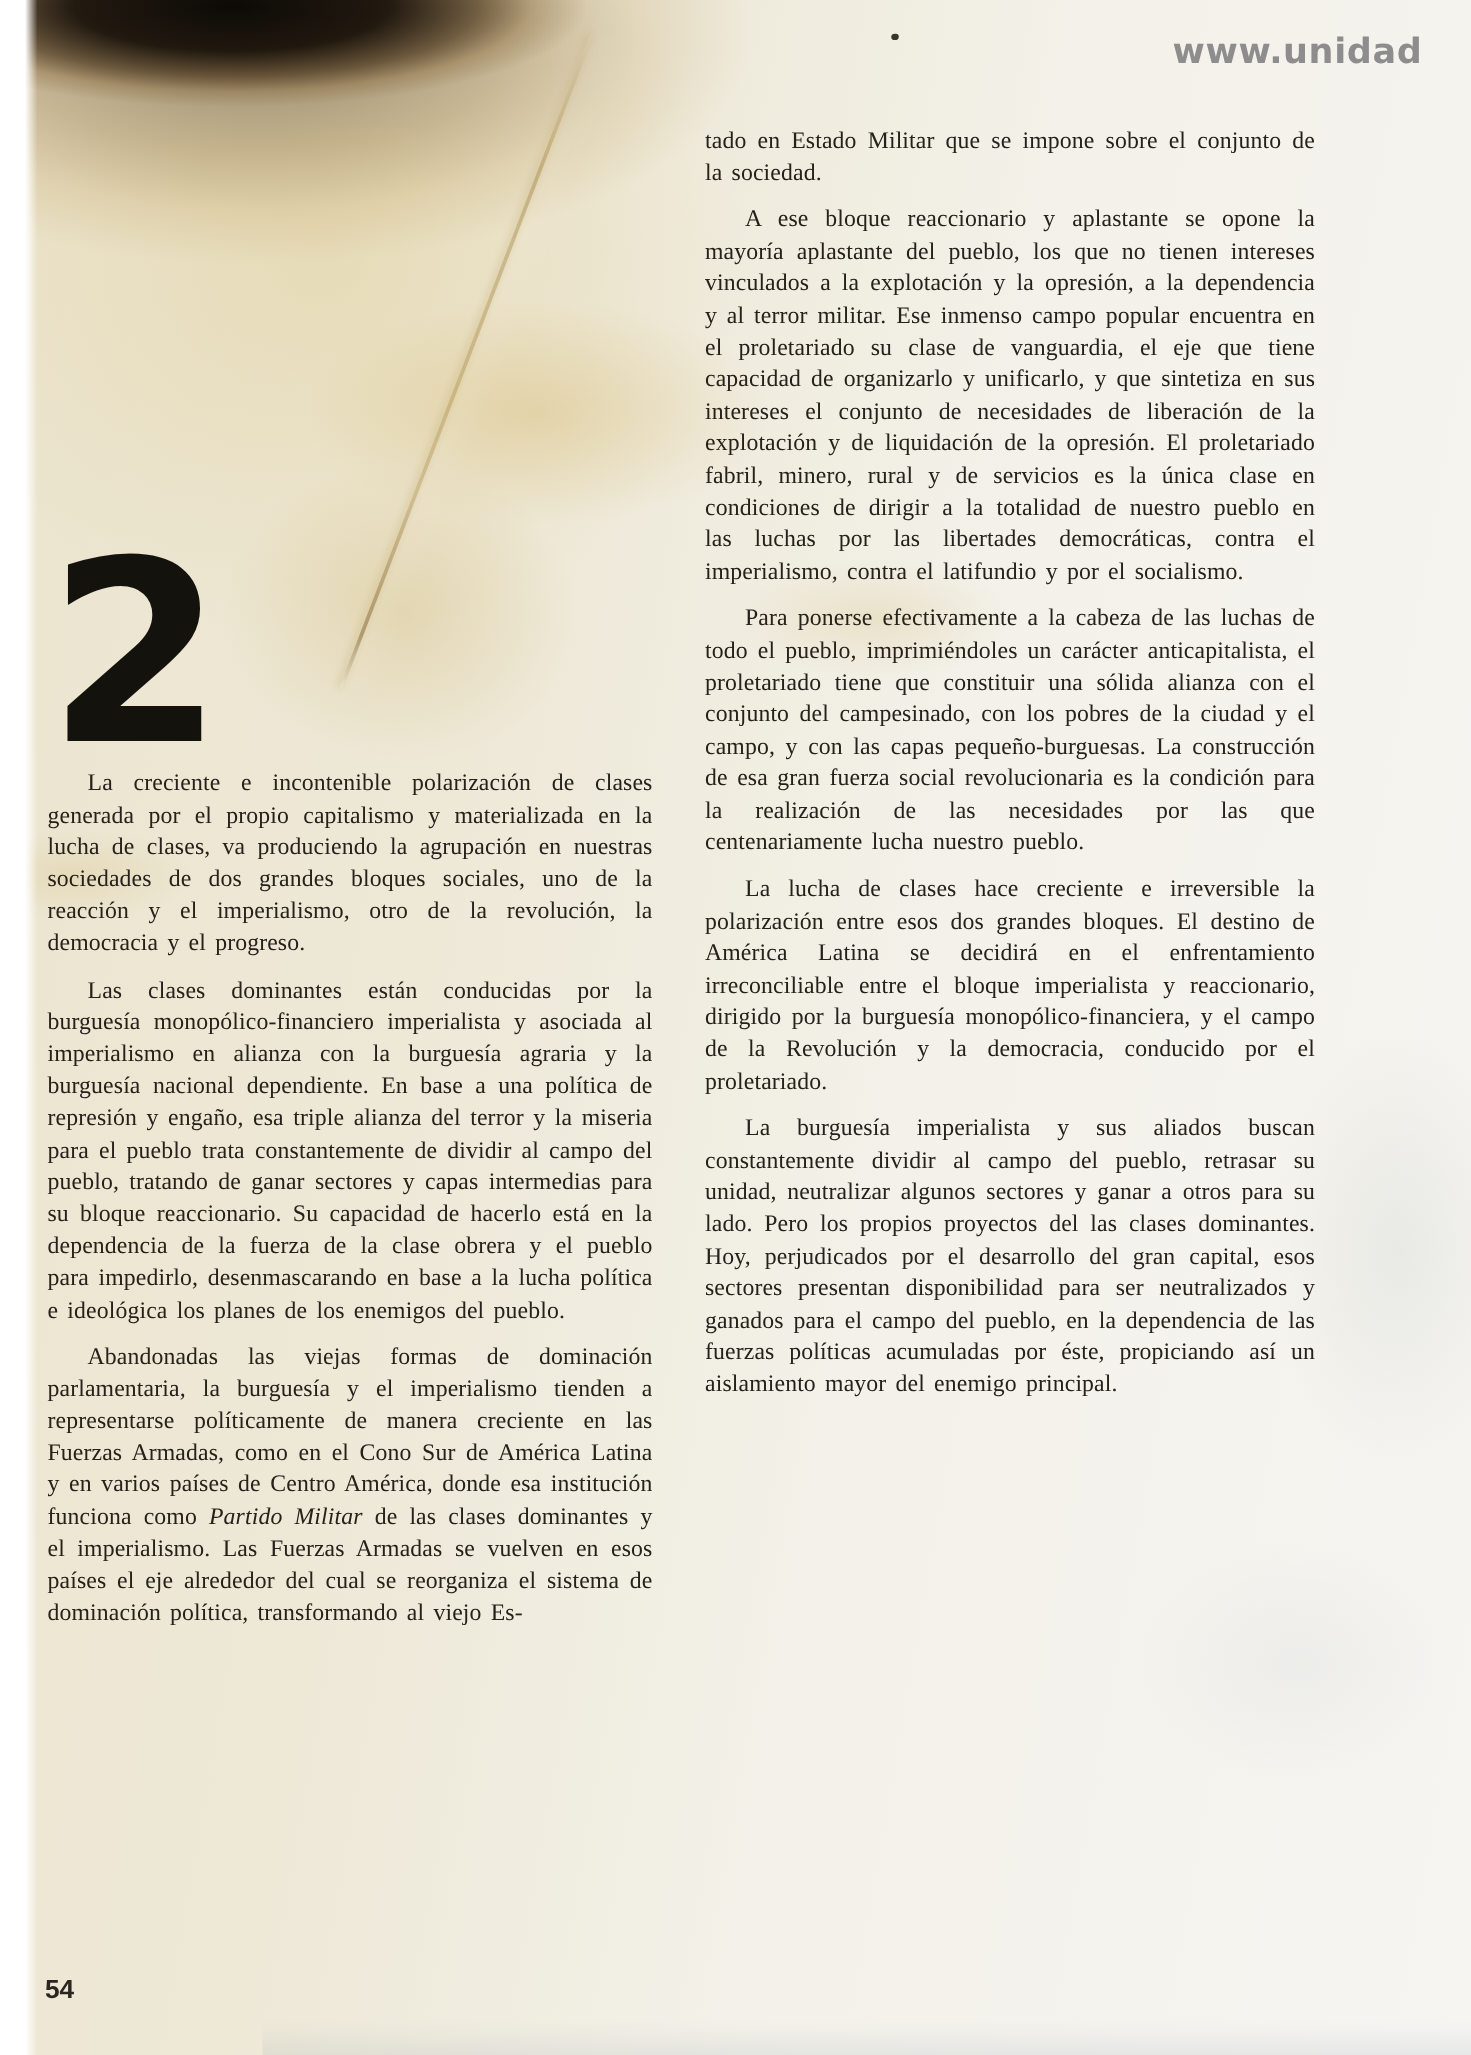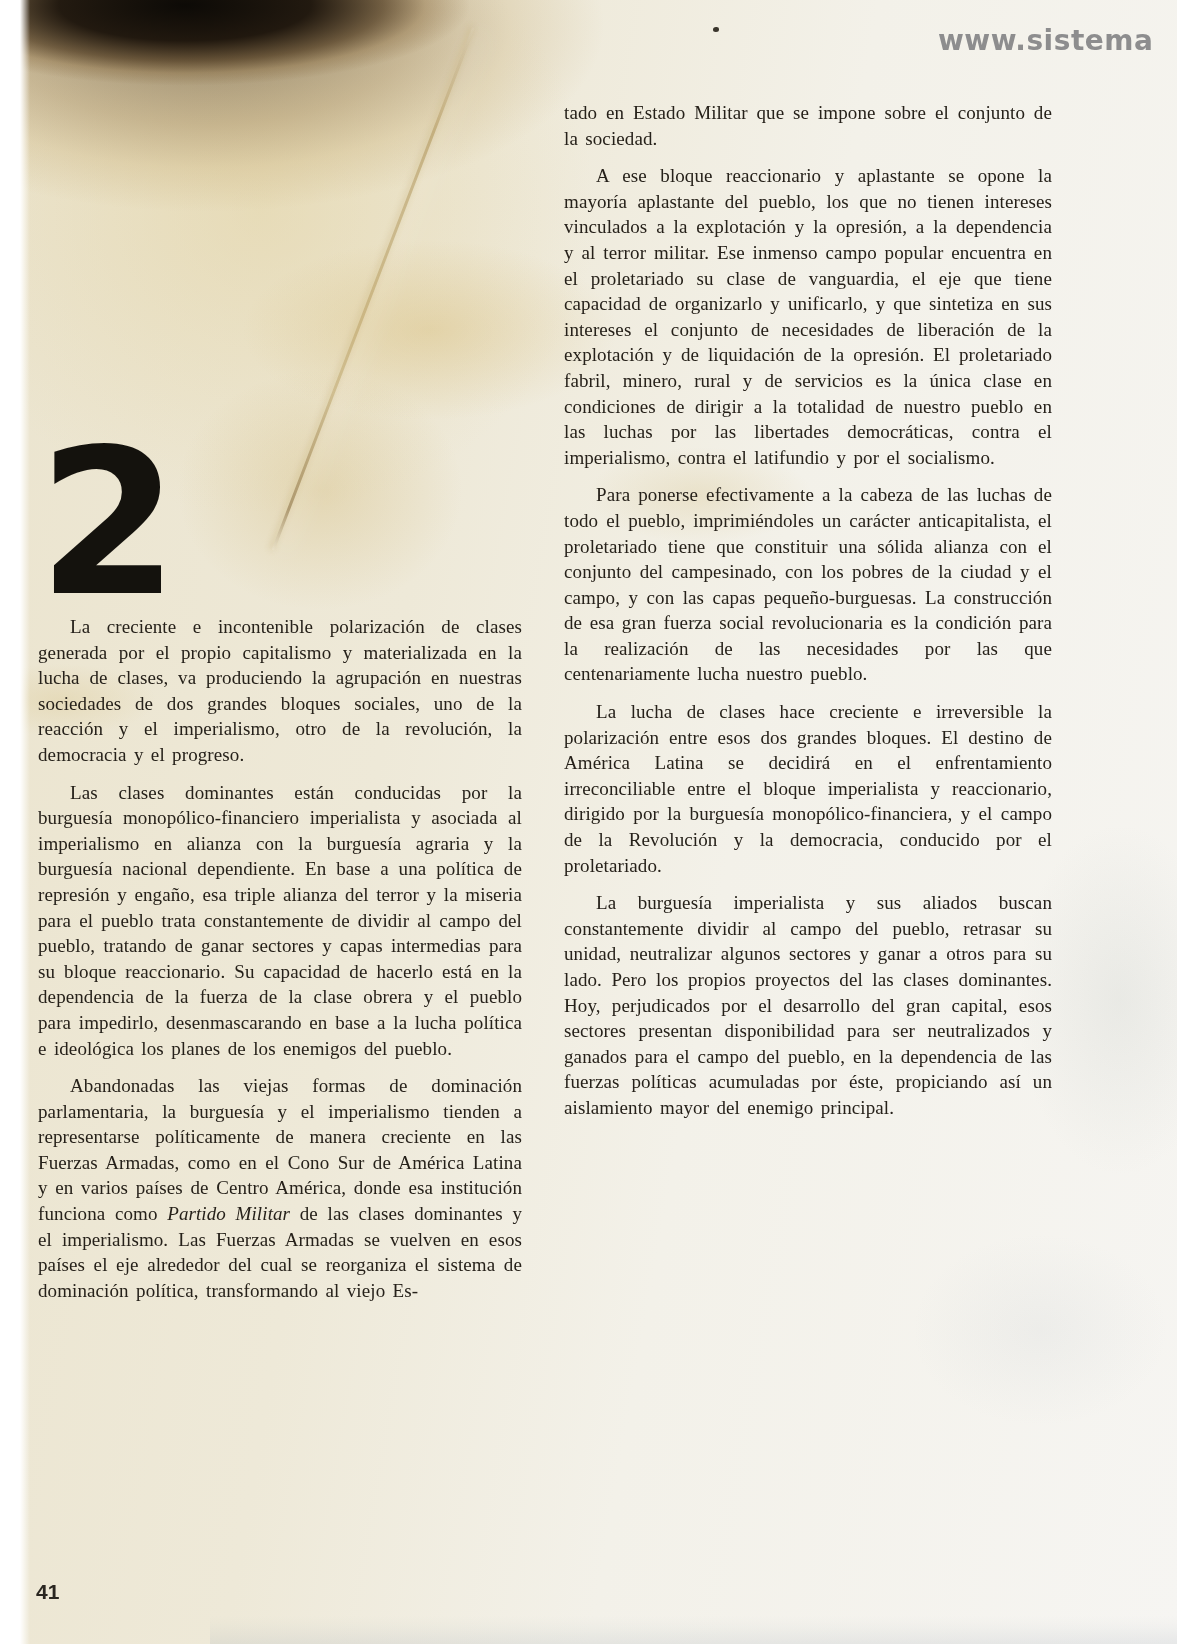--- a/index.html
+++ b/index.html
@@ -78,34 +78,34 @@
   }
 </style>
 </head>
 <body>
 
 <div class="page">
 
   <div class="torn-edge"></div>
   <div class="ink-speck"></div>
 
-  <div class="watermark">www.sistema</div>
+  <div class="watermark">www.unidad</div>
 
   <div class="col col-right">
     <p class="body-par no-indent">tado en Estado Militar que se impone sobre el conjunto de la sociedad.</p>
     <p class="body-par">A ese bloque reaccionario y aplastante se opone la mayoría aplastante del pueblo, los que no tienen intereses vinculados a la explotación y la opresión, a la dependencia y al terror militar. Ese inmenso campo popular encuentra en el proletariado su clase de vanguardia, el eje que tiene capacidad de organizarlo y unificarlo, y que sintetiza en sus intereses el conjunto de necesidades de liberación de la explotación y de liquidación de la opresión. El proletariado fabril, minero, rural y de servicios es la única clase en condiciones de dirigir a la totalidad de nuestro pueblo en las luchas por las libertades democráticas, contra el imperialismo, contra el latifundio y por el socialismo.</p>
     <p class="body-par">Para ponerse efectivamente a la cabeza de las luchas de todo el pueblo, imprimiéndoles un carácter anticapitalista, el proletariado tiene que constituir una sólida alianza con el conjunto del campesinado, con los pobres de la ciudad y el campo, y con las capas pequeño-burguesas. La construcción de esa gran fuerza social revolucionaria es la condición para la realización de las necesidades por las que centenariamente lucha nuestro pueblo.</p>
     <p class="body-par">La lucha de clases hace creciente e irreversible la polarización entre esos dos grandes bloques. El destino de América Latina se decidirá en el enfrentamiento irreconciliable entre el bloque imperialista y reaccionario, dirigido por la burguesía monopólico-financiera, y el campo de la Revolución y la democracia, conducido por el proletariado.</p>
     <p class="body-par">La burguesía imperialista y sus aliados buscan constantemente dividir al campo del pueblo, retrasar su unidad, neutralizar algunos sectores y ganar a otros para su lado. Pero los propios proyectos del las clases dominantes. Hoy, perjudicados por el desarrollo del gran capital, esos sectores presentan disponibilidad para ser neutralizados y ganados para el campo del pueblo, en la dependencia de las fuerzas políticas acumuladas por éste, propiciando así un aislamiento mayor del enemigo principal.</p>
   </div>
 
   <div class="col col-left">
     <div class="chapter-numeral">2</div>
     <p class="body-par">La creciente e incontenible polarización de clases generada por el propio capitalismo y materializada en la lucha de clases, va produciendo la agrupación en nuestras sociedades de dos grandes bloques sociales, uno de la reacción y el imperialismo, otro de la revolución, la democracia y el progreso.</p>
     <p class="body-par">Las clases dominantes están conducidas por la burguesía monopólico-financiero imperialista y asociada al imperialismo en alianza con la burguesía agraria y la burguesía nacional dependiente. En base a una política de represión y engaño, esa triple alianza del terror y la miseria para el pueblo trata constantemente de dividir al campo del pueblo, tratando de ganar sectores y capas intermedias para su bloque reaccionario. Su capacidad de hacerlo está en la dependencia de la fuerza de la clase obrera y el pueblo para impedirlo, desenmascarando en base a la lucha política e ideológica los planes de los enemigos del pueblo.</p>
     <p class="body-par"><span>Abandonadas las viejas formas de dominación parlamentaria, la burguesía y el imperialismo tienden a representarse políticamente de manera creciente en las Fuerzas Armadas, como en el Cono Sur de América Latina y en varios países de Centro América, donde esa institución funciona como </span><span class="ital">Partido Militar</span><span> de las clases dominantes y el imperialismo. Las Fuerzas Armadas se vuelven en esos países el eje alrededor del cual se reorganiza el sistema de dominación política, transformando al viejo Es-</span></p>
   </div>
 
-  <div class="page-number">41</div>
+  <div class="page-number">54</div>
 
   <div class="bottom-smudge"></div>
 
 </div>
 
 </body></html>

